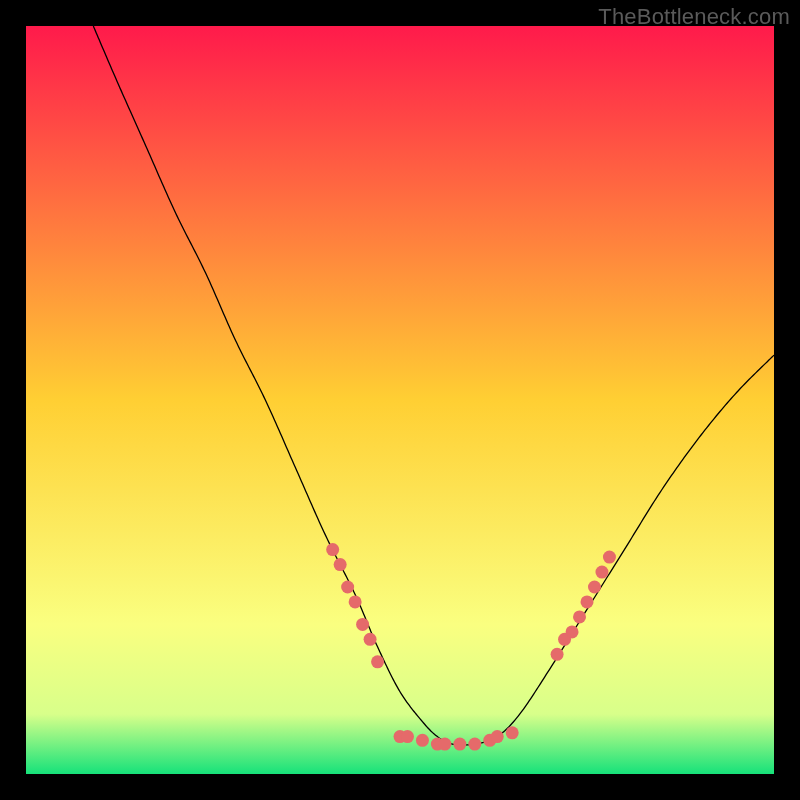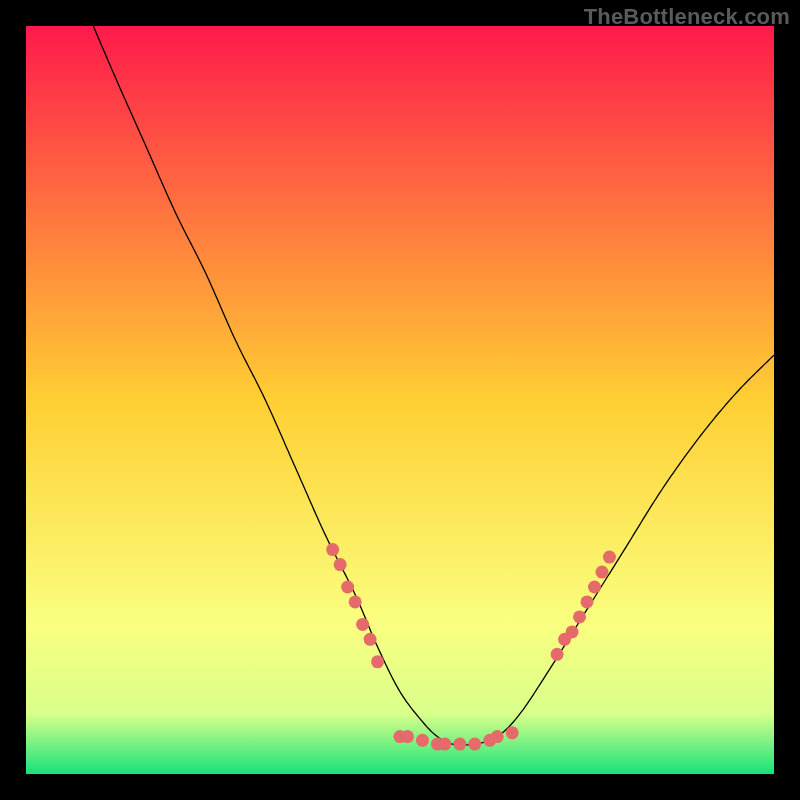--- a/index.html
+++ b/index.html
@@ -9,21 +9,21 @@
     width: 800px;
     height: 800px;
     background: #000;
   }
   .watermark {
     position: absolute;
     top: 4px;
     right: 10px;
     font-family: Arial, Helvetica, sans-serif;
     font-size: 22px;
-    font-weight: 700;
+    font-weight: 400;
     color: #5a5a5a;
     letter-spacing: 0.2px;
     z-index: 4;
   }
   .plot {
     position: absolute;
     left: 26px;
     top: 26px;
     width: 748px;
     height: 748px;

